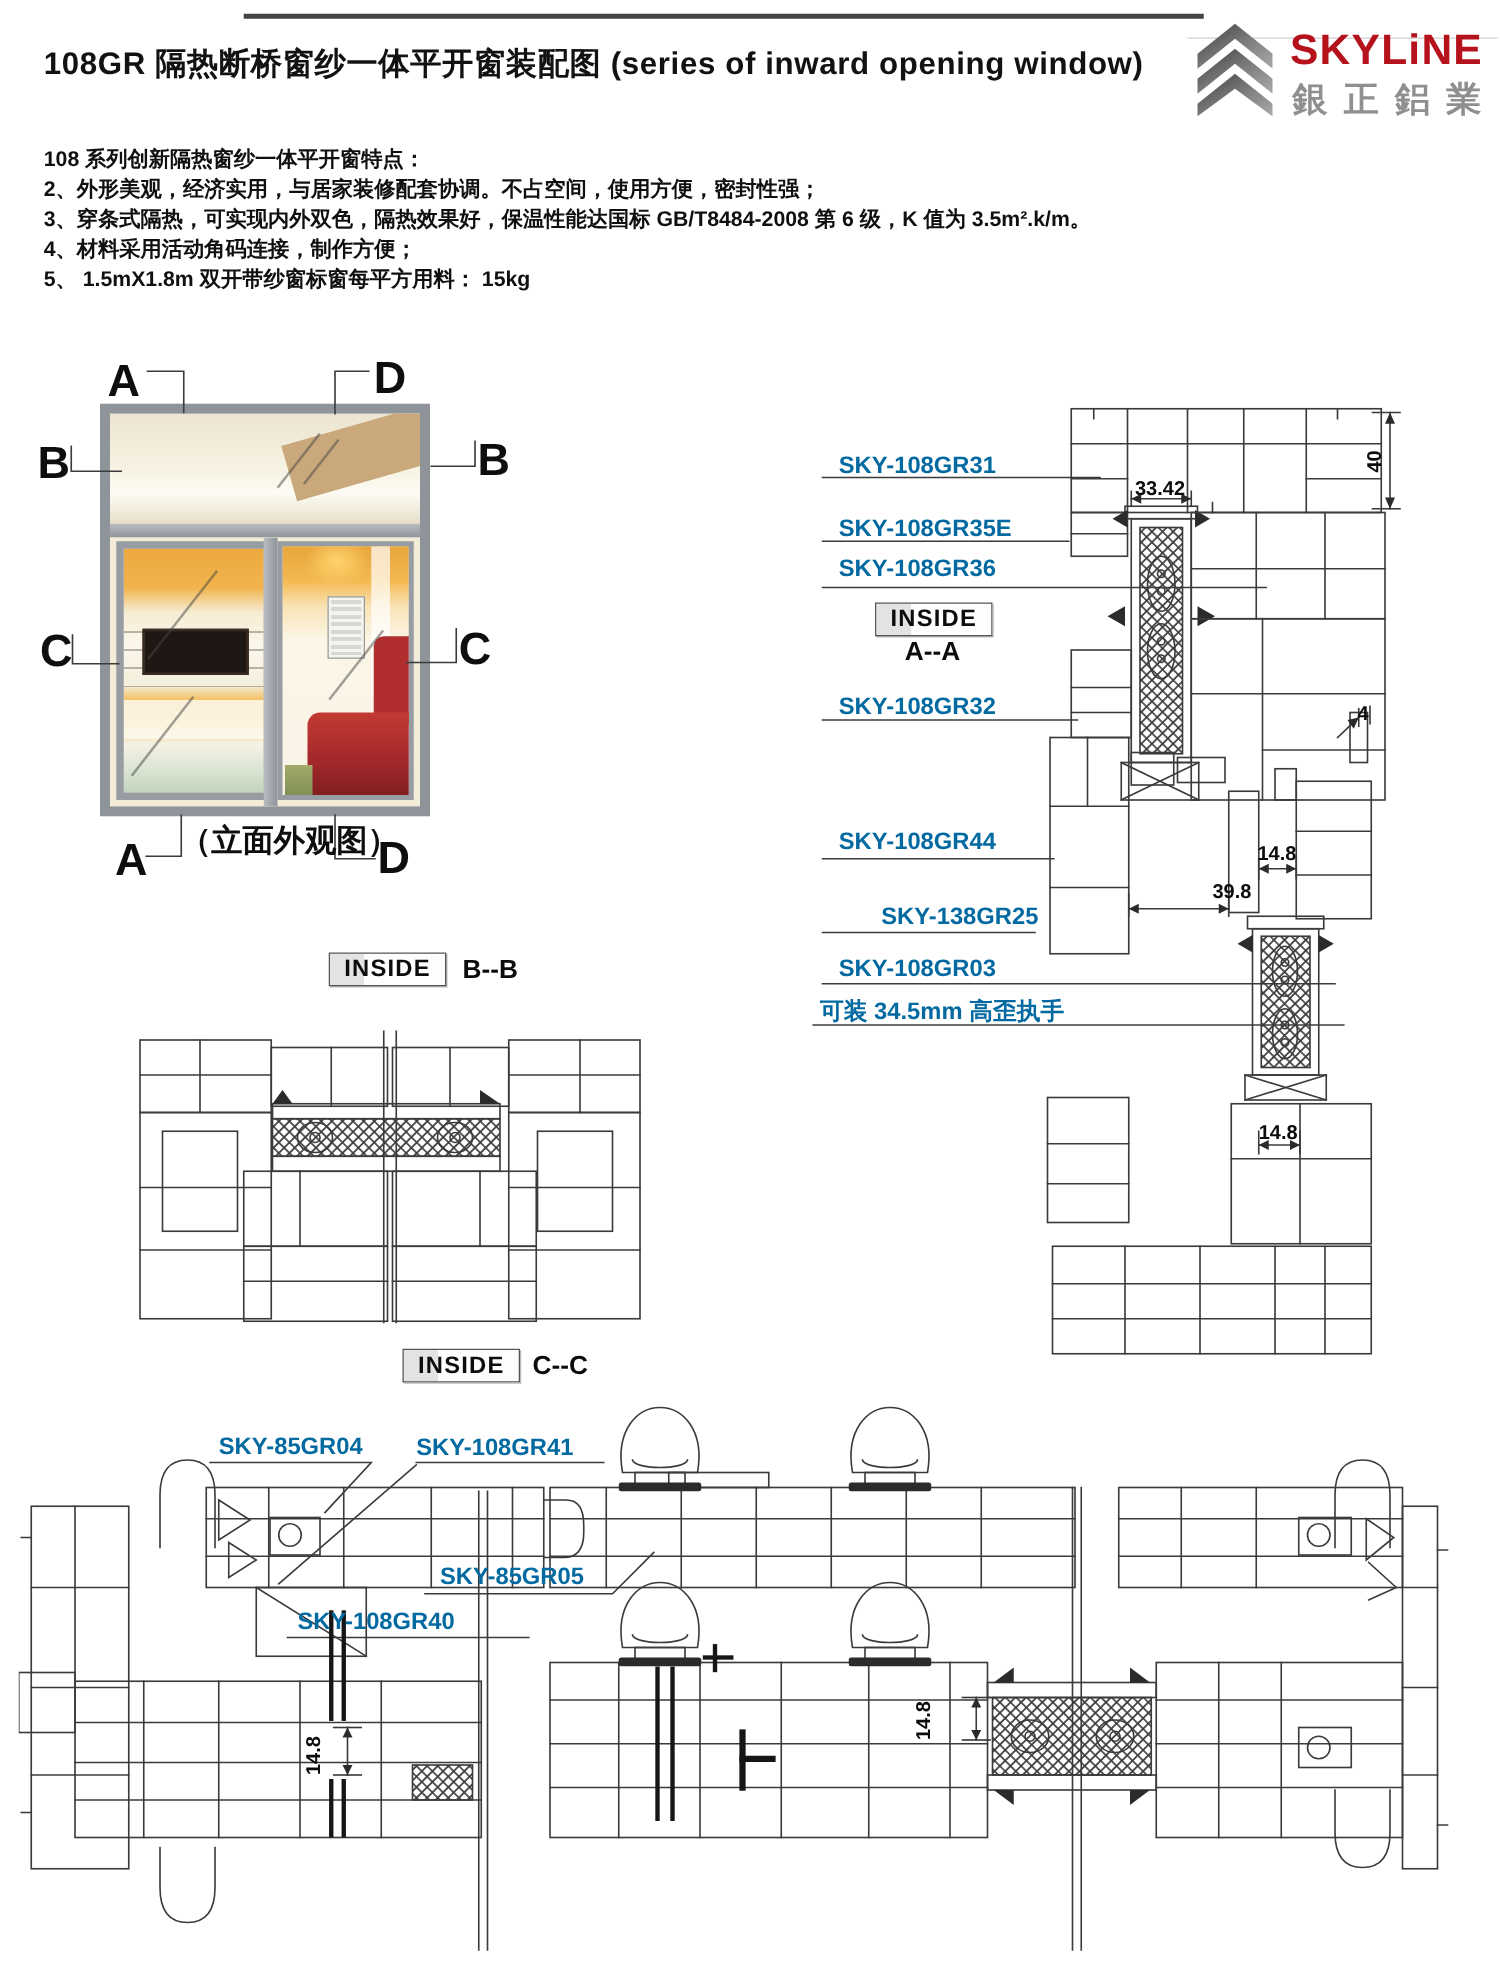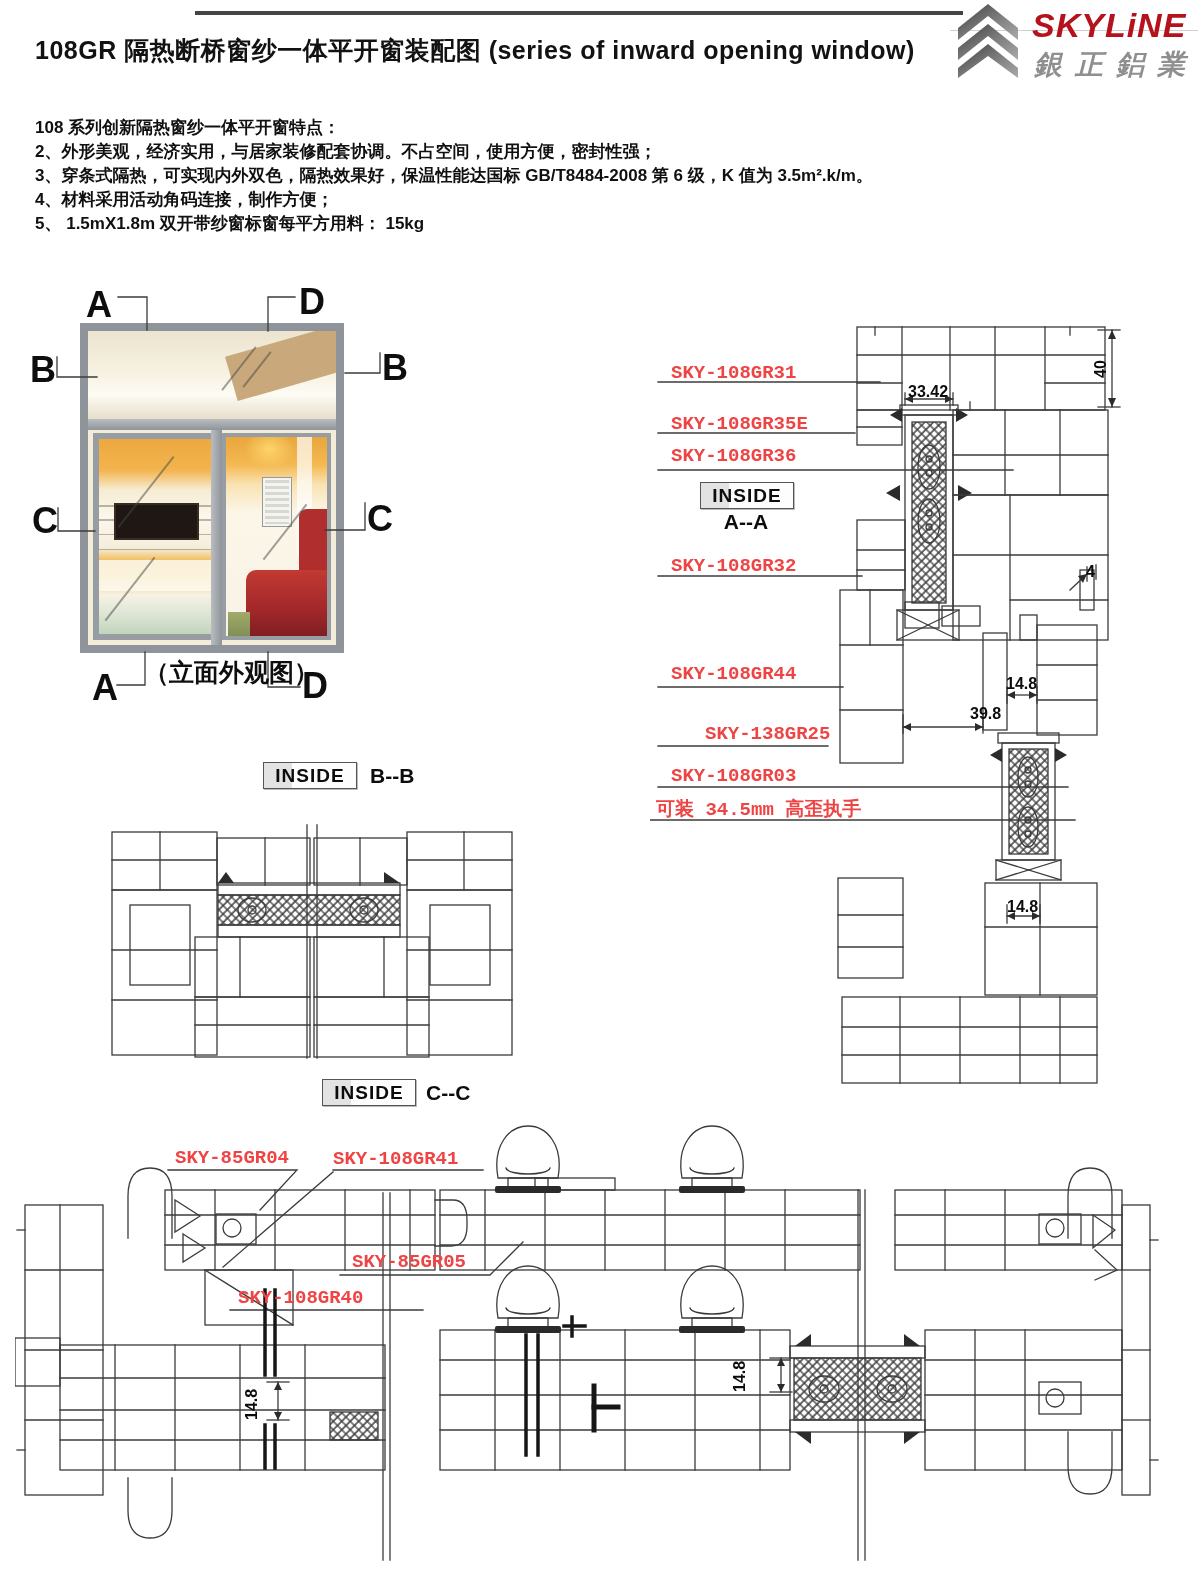--- a/index.html
+++ b/index.html
@@ -2,21 +2,21 @@
 <html><head>
 <meta charset="utf-8">
 <style>
   html,body{margin:0;padding:0;background:#fff;}
   .page{position:relative;width:1200px;height:1571px;background:#ffffff;overflow:hidden;
         font-family:"Liberation Sans","DejaVu Sans",sans-serif;color:#141414;}
   
   .scanband{position:absolute;left:195px;top:11px;width:768px;height:4px;background:#232323;opacity:.85;}
   .title{position:absolute;left:35px;top:34px;width:920px;font-size:25px;font-weight:700;
          letter-spacing:.5px;white-space:nowrap;color:#121212;}
-  .logo{position:absolute;left:952px;top:0;width:240px;height:80px;font-style:italic;}
+  .logo{position:absolute;left:952px;top:15px;width:240px;height:80px;}
   .logo-line{position:absolute;left:950px;top:30px;width:248px;height:1px;background:#cfcfcf;}
   .logo-chev{position:absolute;left:0;top:2px;}
   .logo-brand{position:absolute;left:80px;top:6px;font-size:34px;font-weight:800;letter-spacing:1px;color:#b5121b;}
   .logo-sub{position:absolute;left:82px;top:46px;font-size:28px;font-weight:700;letter-spacing:13px;color:#8f8f8f;white-space:nowrap;}
   
   .features{position:absolute;left:35px;top:116px;width:940px;font-size:17px;font-weight:700;line-height:24px;color:#101010;}
   
   .win{position:absolute;left:80px;top:323px;width:248px;height:314px;border:8px solid #8f949a;background:#efe8d6;}
   .win *{position:absolute;}
   .transom{left:0;right:0;top:0;height:88px;overflow:hidden;
@@ -47,21 +47,21 @@
   svg.draw{position:absolute;}
   svg.draw line,svg.draw path,svg.draw rect,svg.draw ellipse,svg.draw circle,svg.draw polyline,svg.draw polygon{
     stroke:#3b3b3b;fill:none;stroke-width:1.3;stroke-linecap:square;}
   svg.draw .fl{fill:#2b2b2b;stroke:none;}
   svg.draw .hz{fill:url(#hA);}
   svg.draw .hzb{fill:url(#hB);}
   svg.draw .hzc{fill:url(#hC);}
   svg.draw .thick{stroke-width:3.5;stroke:#161616;}
   svg.draw .thick2{stroke-width:5;stroke:#161616;}
   
-  .plabel{position:absolute;font-size:19px;font-weight:700;white-space:nowrap;color:#ef4444;font-family:Liberation Mono, monospace;}
+  .plabel{position:absolute;font-size:19px;font-weight:700;white-space:nowrap;color:#0369a1;}
   .dim{position:absolute;font-size:16px;font-weight:700;white-space:nowrap;color:#0c0c0c;}
   .rot{transform:rotate(-90deg);transform-origin:left top;}
   .insidebox{position:absolute;width:92px;height:25px;border:1.6px solid #555;
      background:linear-gradient(90deg,#e3e3e3 0 30%,#fdfdfd 30%);display:flex;align-items:center;justify-content:center;
      font-size:19px;font-weight:700;letter-spacing:1px;color:#0c0c0c;box-shadow:1px 1px 0 #bbb;}
   .secname{position:absolute;font-size:21px;font-weight:700;color:#0c0c0c;}
 </style>
 </head>
 <body>
 

